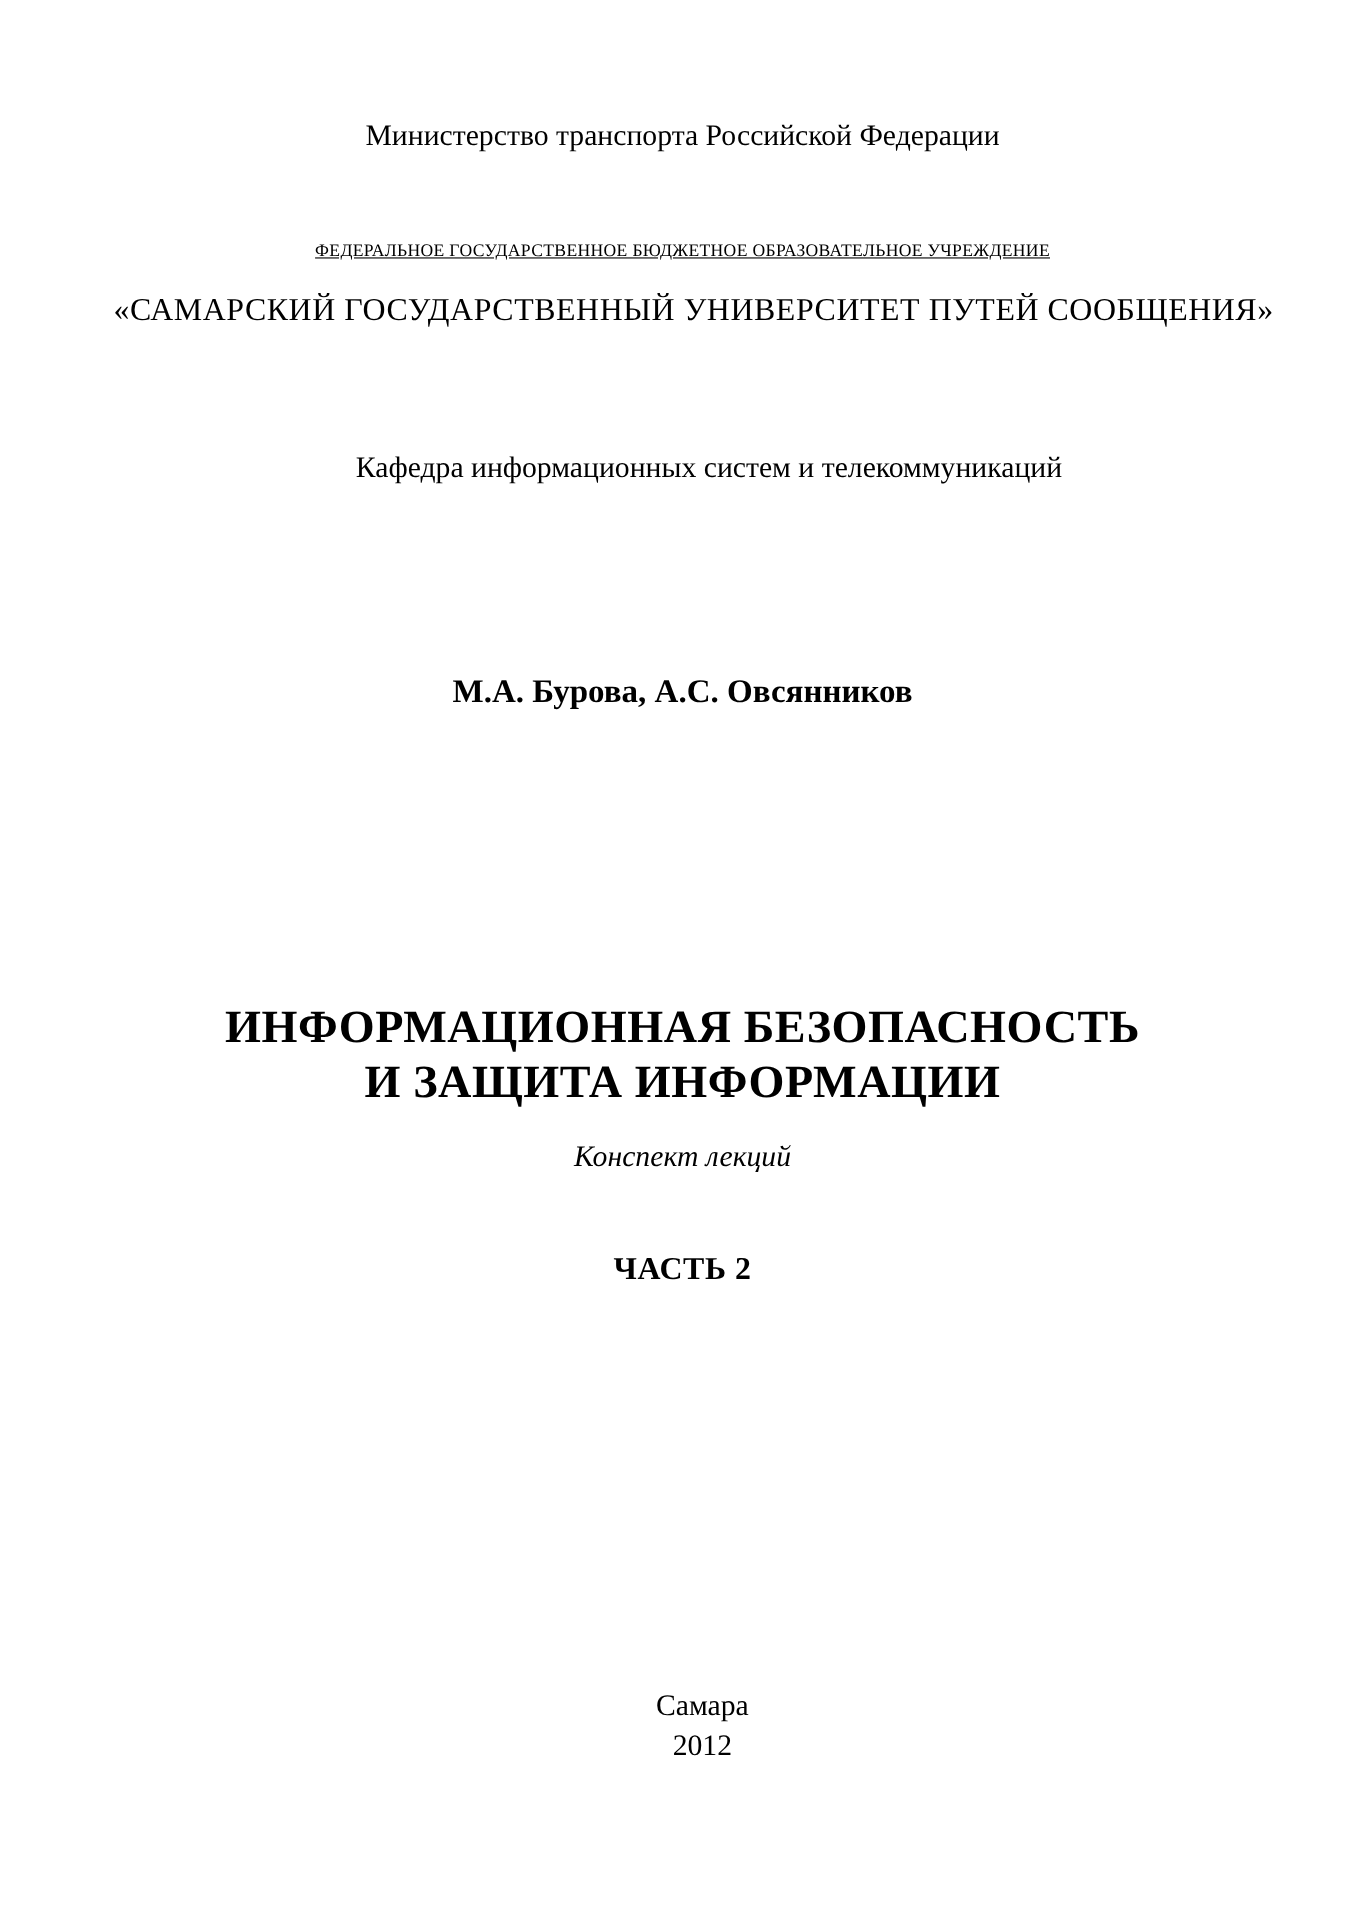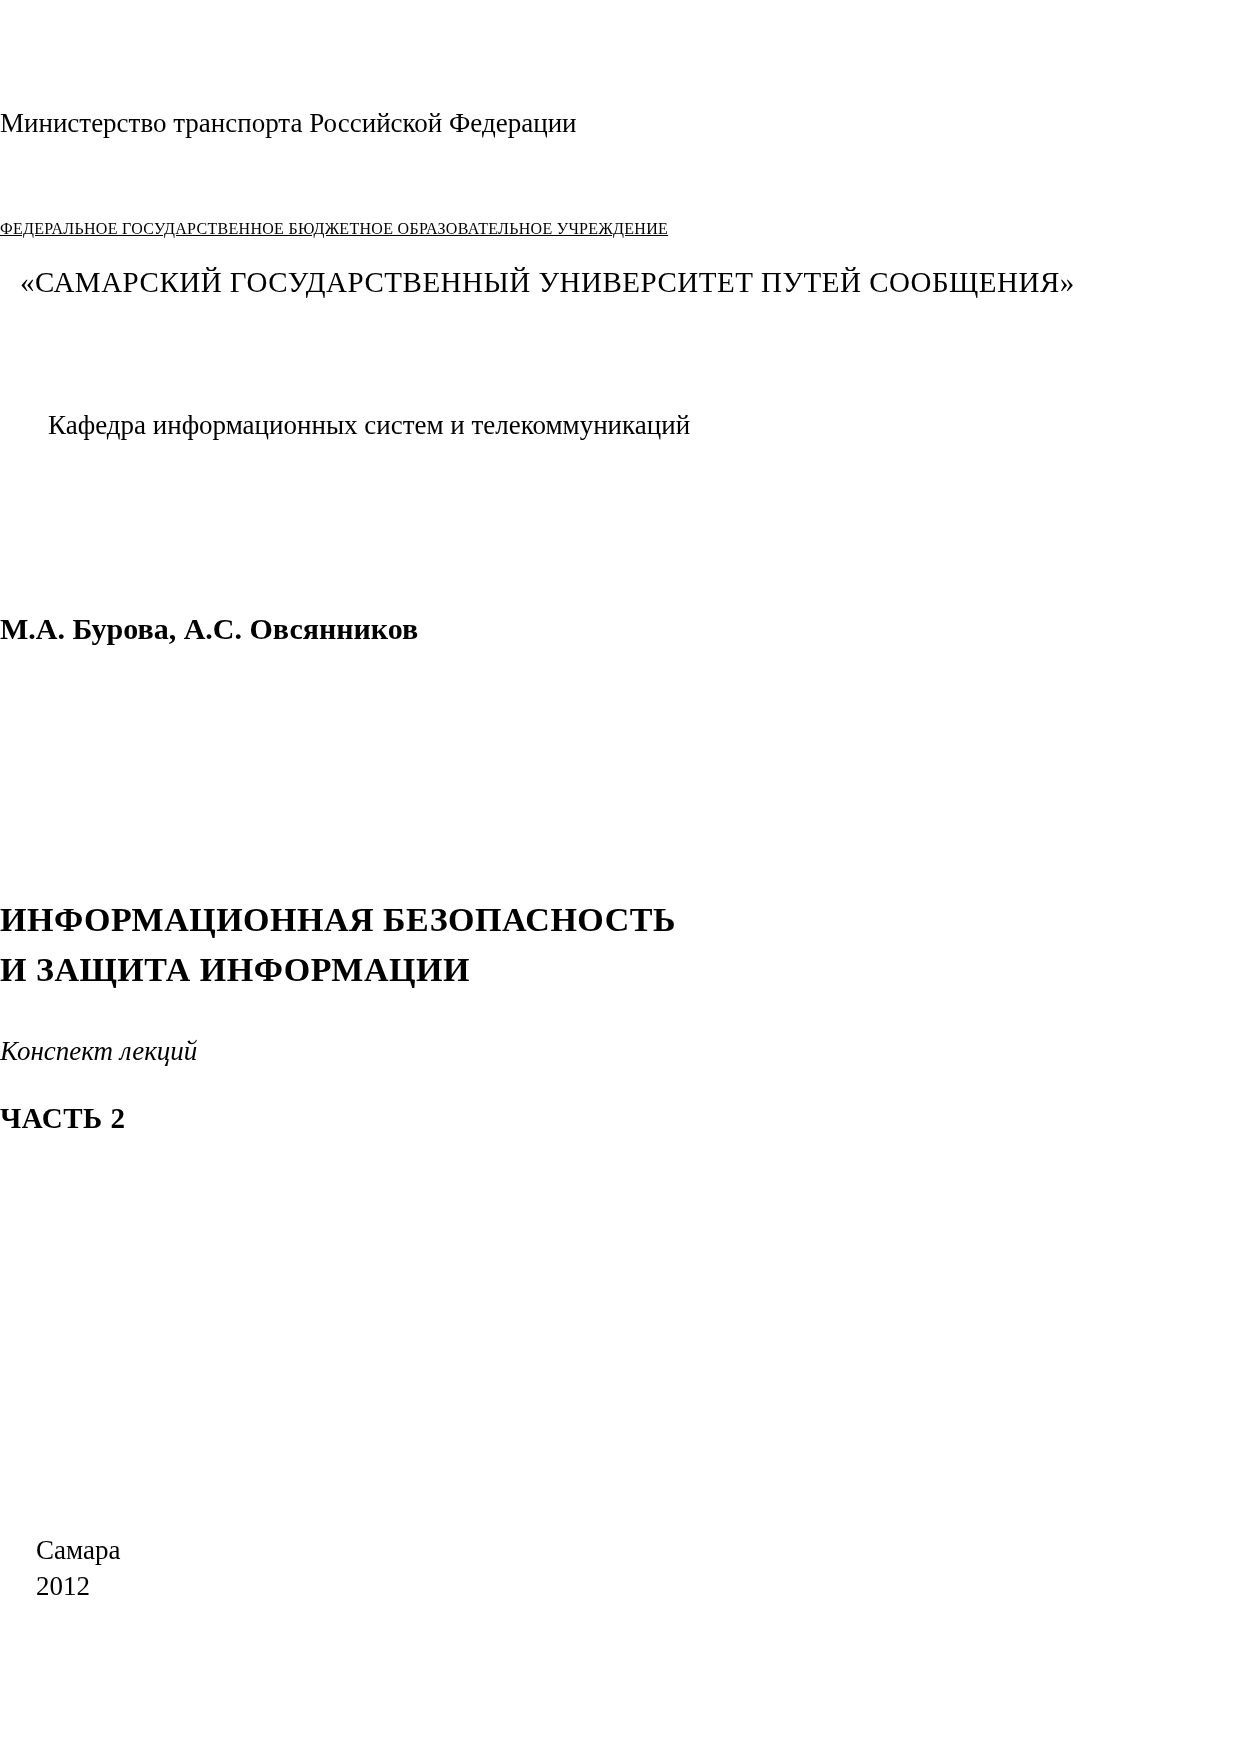--- a/index.html
+++ b/index.html
@@ -14,44 +14,45 @@
     margin: 0 auto;
     background: #ffffff;
     color: #000000;
     font-family: "Liberation Serif", "DejaVu Serif", serif;
     overflow: hidden;
   }
   .line {
     position: absolute;
     left: 0;
     right: 0;
+    text-align: center;
     white-space: nowrap;
     line-height: 1.15;
   }
   .ministry        { font-size: 27px; }
   .institution     { font-size: 16px; letter-spacing: 0.3px; text-decoration: underline; }
   .university      { font-size: 29px; letter-spacing: 0.5px; margin-left: 20px; }
   .department      { font-size: 27px; }
   .authors         { font-size: 30px; font-weight: bold; }
-  .doc-title       { font-size: 34px; font-weight: bold; letter-spacing: 0.5px; }
+  .doc-title       { font-size: 42px; font-weight: bold; letter-spacing: 0.5px; margin-top: 10px; }
   .subtitle        { font-size: 27px; font-style: italic; }
   .part            { font-size: 29px; font-weight: bold; letter-spacing: 0.5px; }
   .footer-line     { font-size: 27px; padding-left: 36px; }
 
   .pos-ministry1   { top: 108px; }
   .pos-ministry2   { top: 143px; }
   .pos-inst1       { top: 220px; }
   .pos-inst2       { top: 245px; }
   .pos-university  { top: 266px; }
   .pos-department  { top: 410px; padding-left: 48px; }
   .pos-authors     { top: 612px; }
   .pos-title1      { top: 900px; }
   .pos-title2      { top: 950px; }
   .pos-subtitle    { top: 1036px; }
-  .pos-part        { top: 1102px; }
+  .pos-part        { top: 1138px; }
   .pos-city        { top: 1535px; }
   .pos-year        { top: 1571px; }
 </style>
 </head>
 <body>
 
 <div class="page">
 
   <div class="line ministry pos-ministry1">Министерство транспорта Российской Федерации</div>
 

